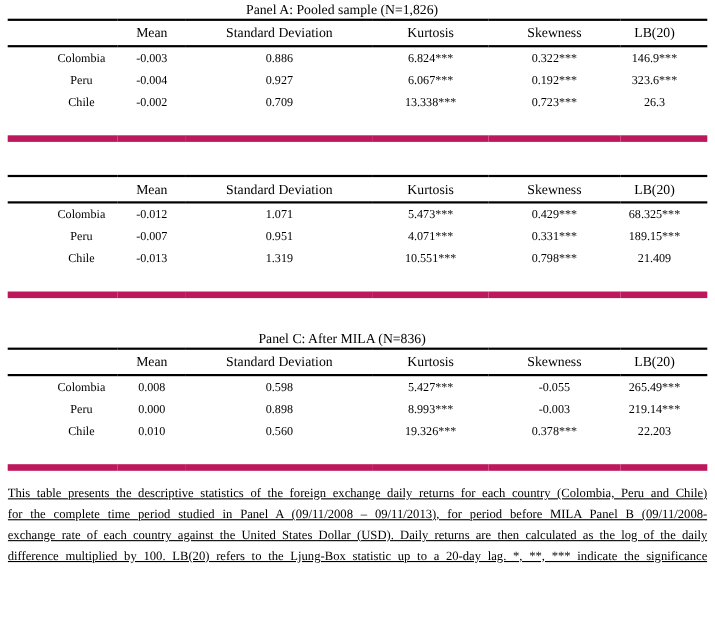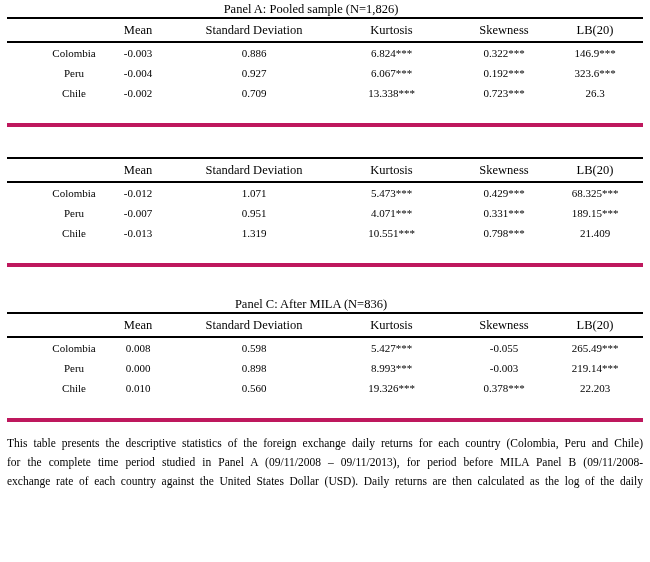--- a/index.html
+++ b/index.html
@@ -24,21 +24,21 @@
     font-size: 12.5px;
     line-height: 15px;
     height: 15px;
   }
   table.stats {
     border-collapse: collapse;
     table-layout: fixed;
     width: 636px;
     margin-left: 7px;
     border-top: 2px solid #000;
-    border-bottom: 4px solid #be185d;
+    border-bottom: 6px solid #be185d;
   }
   table.stats th {
     font-weight: normal;
     font-size: 12.5px;
     text-align: center;
     vertical-align: middle;
     height: 22px;
     padding: 0;
     border-bottom: 2px solid #000;
   }
@@ -53,20 +53,21 @@
   table.stats td:first-child { padding-left: 34px; }
   table.stats th:last-child,
   table.stats td:last-child { padding-right: 17px; }
   tr.spacer td { height: 20px; padding: 0; }
   .footnote {
     margin: 12px 7px 3px 7px;
     width: 636px;
     height: 114px;
     overflow: hidden;
     font-size: 11.5px;
+    text-decoration: underline;
   }
   .fn-line {
     line-height: 18.9px;
     text-align: justify;
     text-align-last: justify;
   }
   .fn-line.last {
     text-align: left;
     text-align-last: left;
   }
@@ -231,15 +232,16 @@
             <td colspan="6"></td>
           </tr>
       </tbody>
     </table>
   </section>
 
   <div class="footnote">
     <div class="fn-line">This table presents the descriptive statistics of the foreign exchange daily returns for each country (Colombia, Peru and Chile)</div>
     <div class="fn-line">for the complete time period studied in Panel A (09/11/2008 – 09/11/2013), for period before MILA Panel B (09/11/2008-</div>
     <div class="fn-line">exchange rate of each country against the United States Dollar (USD).  Daily returns are then calculated as the log of the daily</div>
+    <div class="fn-line">difference multiplied by 100.  LB(20) refers to the Ljung-Box statistic up to a 20-day lag. *, **, *** indicate the significance</div>
   </div>
 
 </div>
 
 </body></html>

